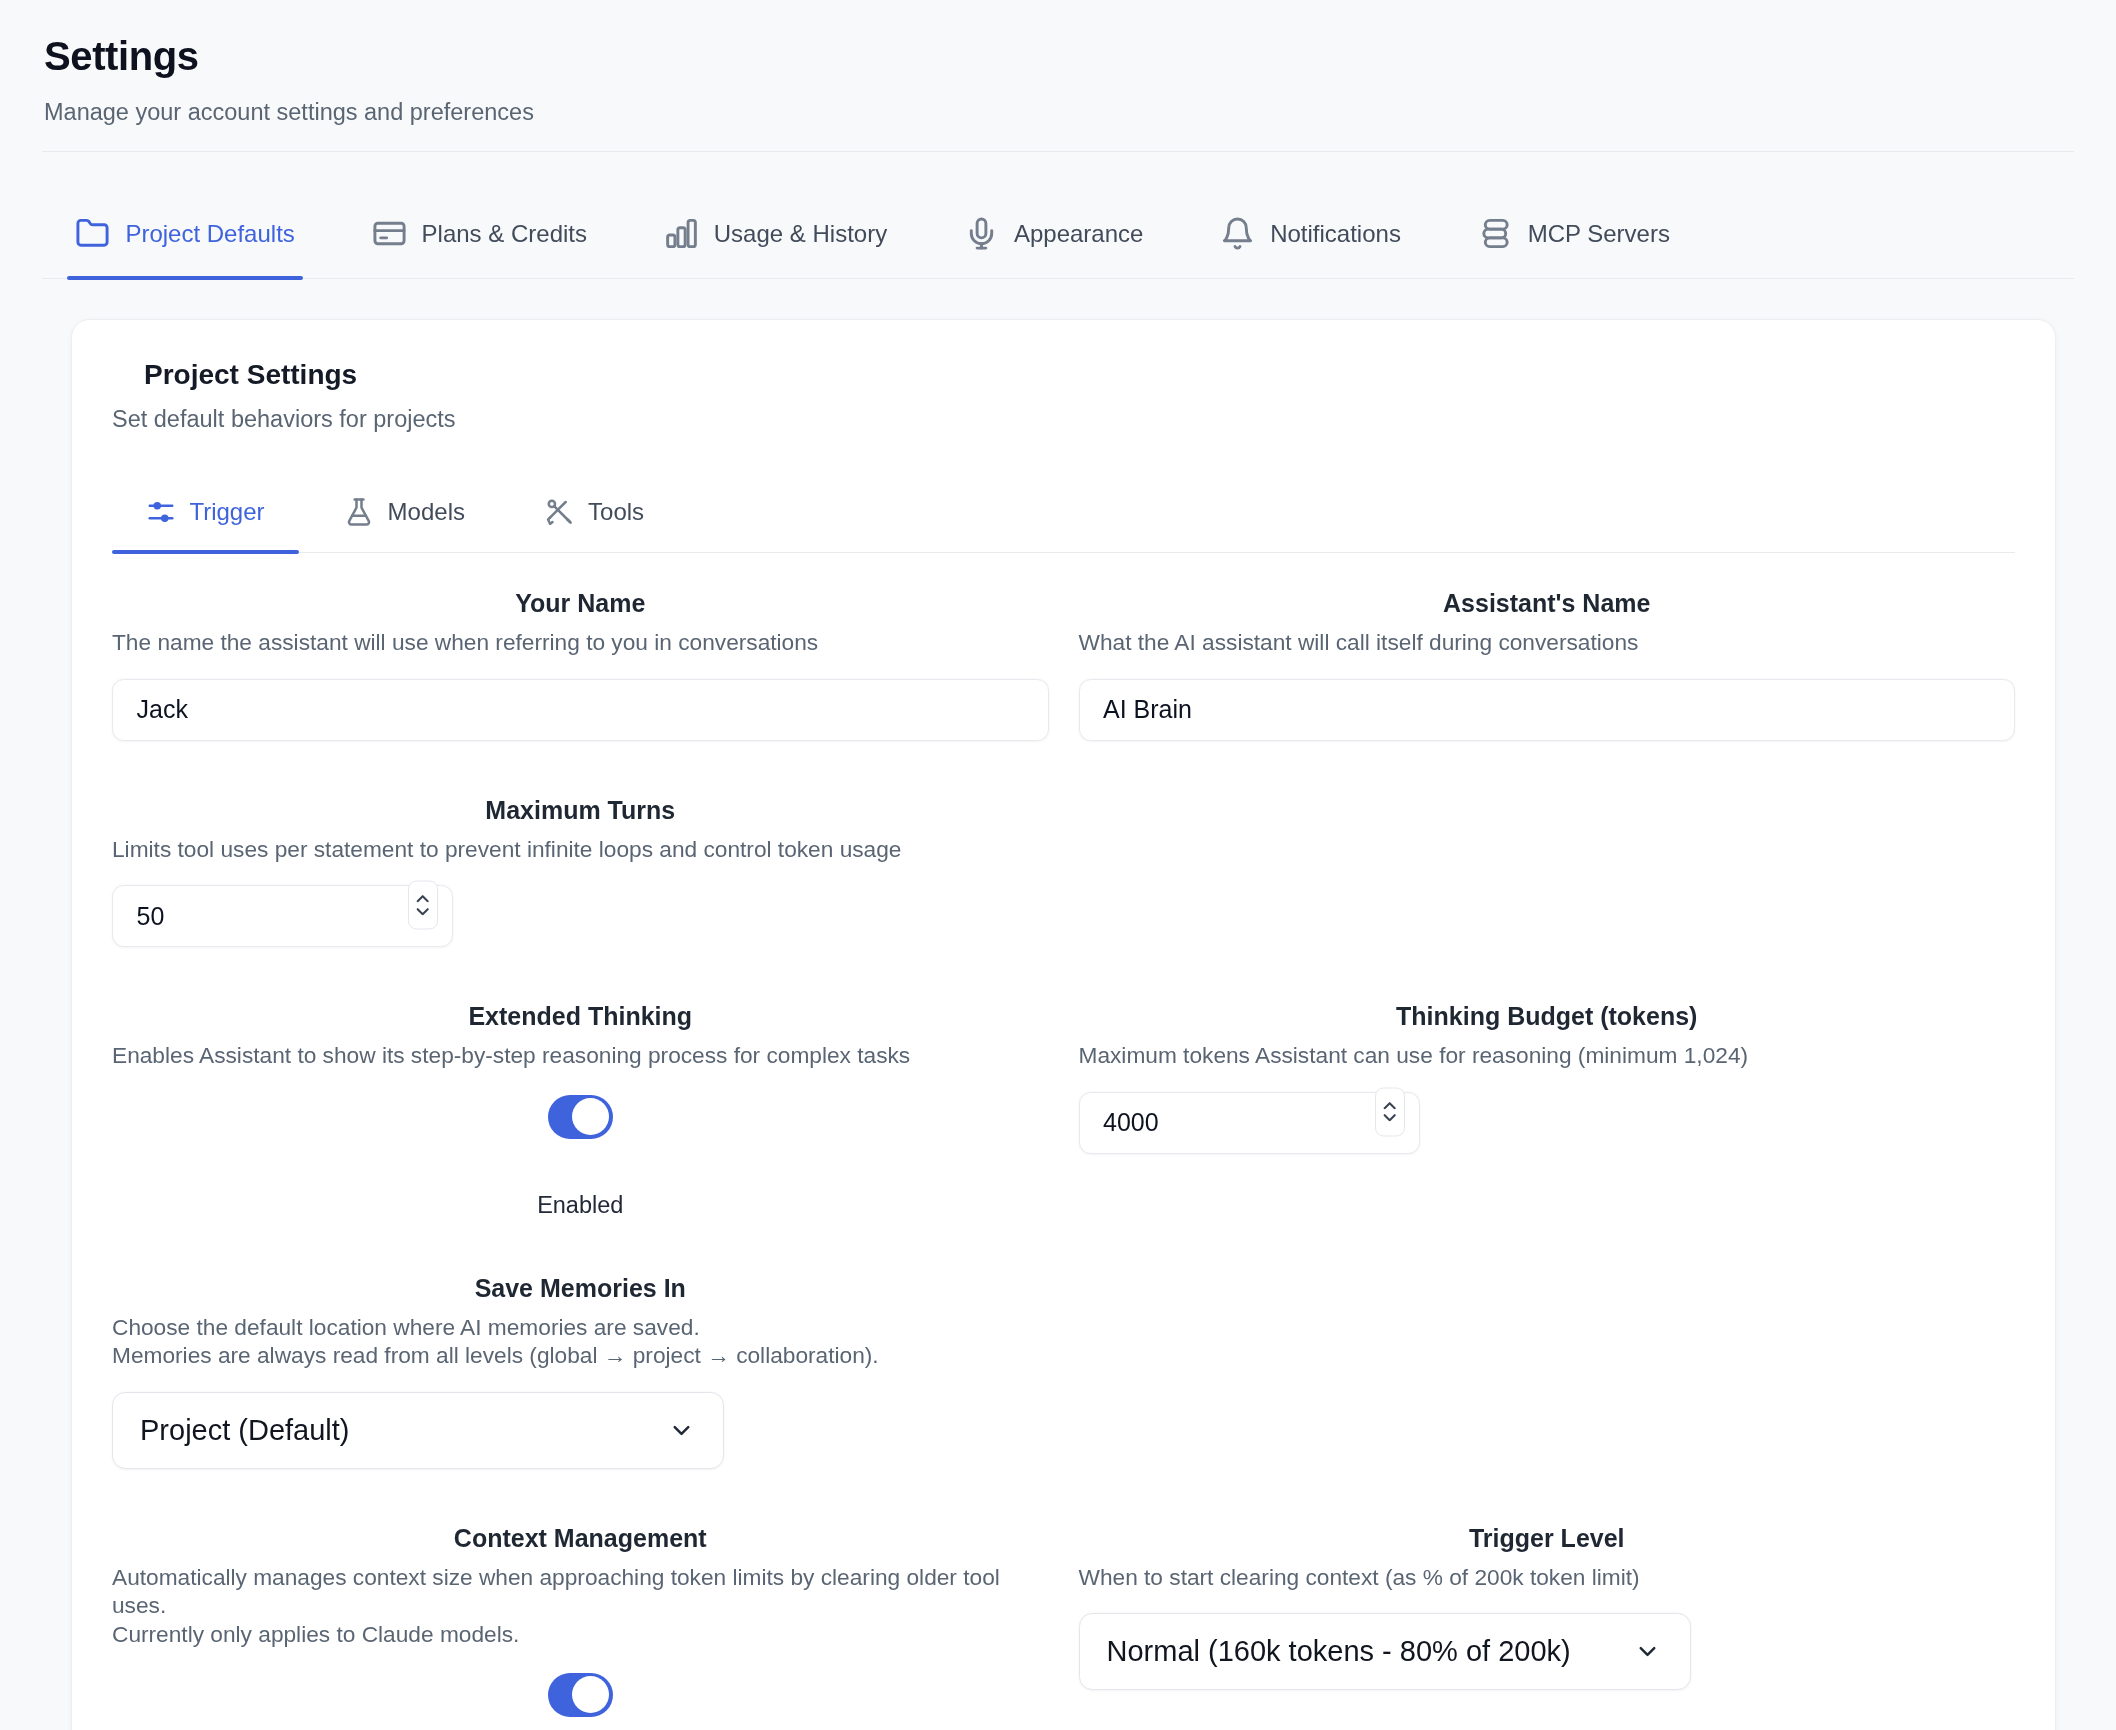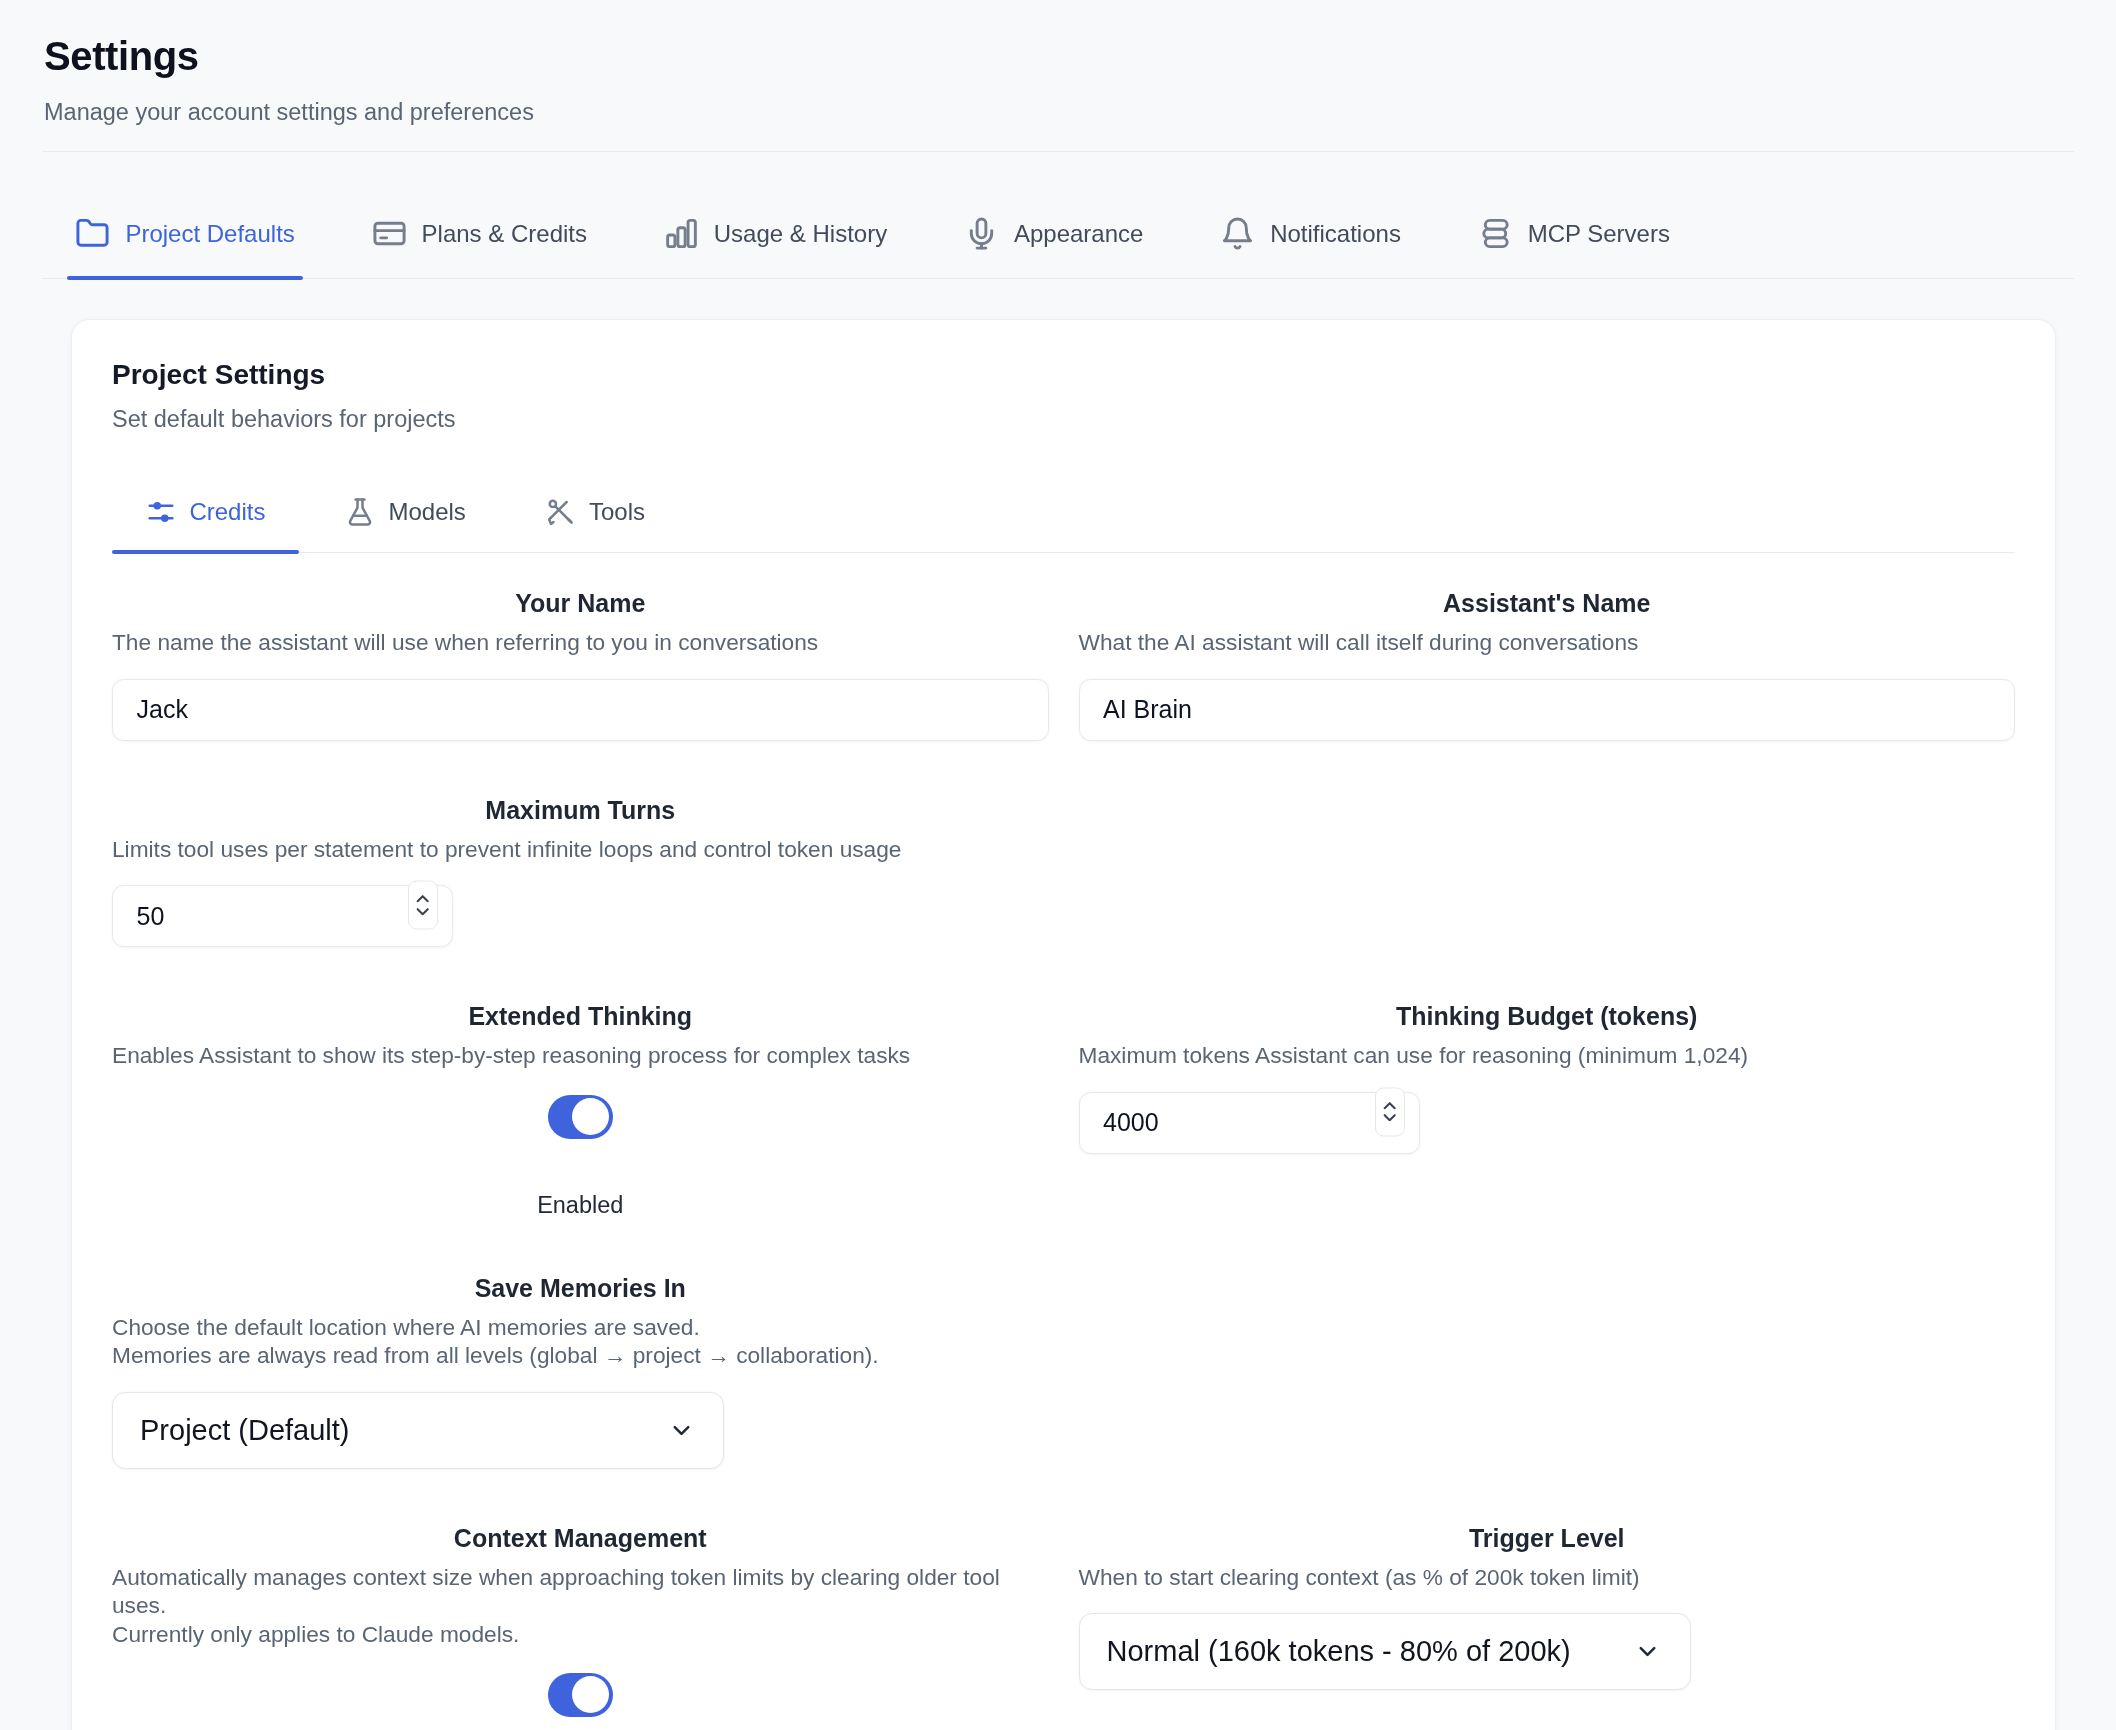--- a/index.html
+++ b/index.html
@@ -36,21 +36,21 @@
   }
 
   
   .card {
     margin: 40px 60px 20px 71px;
     background: #FFFFFF;
     border: 0.8px solid #ECEEF2; border-radius: 18.5px;
     box-shadow: 0 1.7px 6.7px rgba(16,24,40,0.04);
     padding: 39px 40px 40px 40px;
   }
-  .card-title { font-size: 28px; font-weight: 700; color: #141A26; }
+  .card-title { font-size: 28px; font-weight: 700; color: #141A26; margin-left: 32px; }
   .card-subtitle { margin-top: 15px; font-size: 23.5px; color: #5A6573; }
 
   
   .inner-tabs { margin-top: 44px; display: flex; gap: 11.7px; border-bottom: 1.7px solid #E8EAEE; }
   .inner-tab {
     display: flex; align-items: center; gap: 13.4px;
     padding: 20px 34px 25px 34px;
     font-size: 24px; font-weight: 500; color: #414B5A;
     position: relative; cursor: pointer;
   }
@@ -188,21 +188,21 @@
     <p class="card-subtitle">Set default behaviors for projects</p>
 
     <nav class="inner-tabs">
       <div class="inner-tab active">
         <svg viewBox="0 0 24 24">
             <line x1="3" y1="7" x2="21" y2="7"></line>
             <line x1="3" y1="17" x2="21" y2="17"></line>
             <circle class="knob" cx="9" cy="7" r="3" fill="#747E8C" stroke="none"></circle>
             <circle class="knob" cx="15" cy="17" r="3" fill="#747E8C" stroke="none"></circle>
           </svg>
-        <span>Credits</span>
+        <span>Trigger</span>
       </div>
       <div class="inner-tab">
         <svg viewBox="0 0 24 24">
             <path d="M14 2v6a2 2 0 0 0 .245.96l5.51 10.08A2 2 0 0 1 18 22H6a2 2 0 0 1-1.755-2.96l5.51-10.08A2 2 0 0 0 10 8V2"></path>
             <path d="M6.5 15h11"></path>
             <path d="M8.5 2h7"></path>
           </svg>
         <span>Models</span>
       </div>
       <div class="inner-tab">

